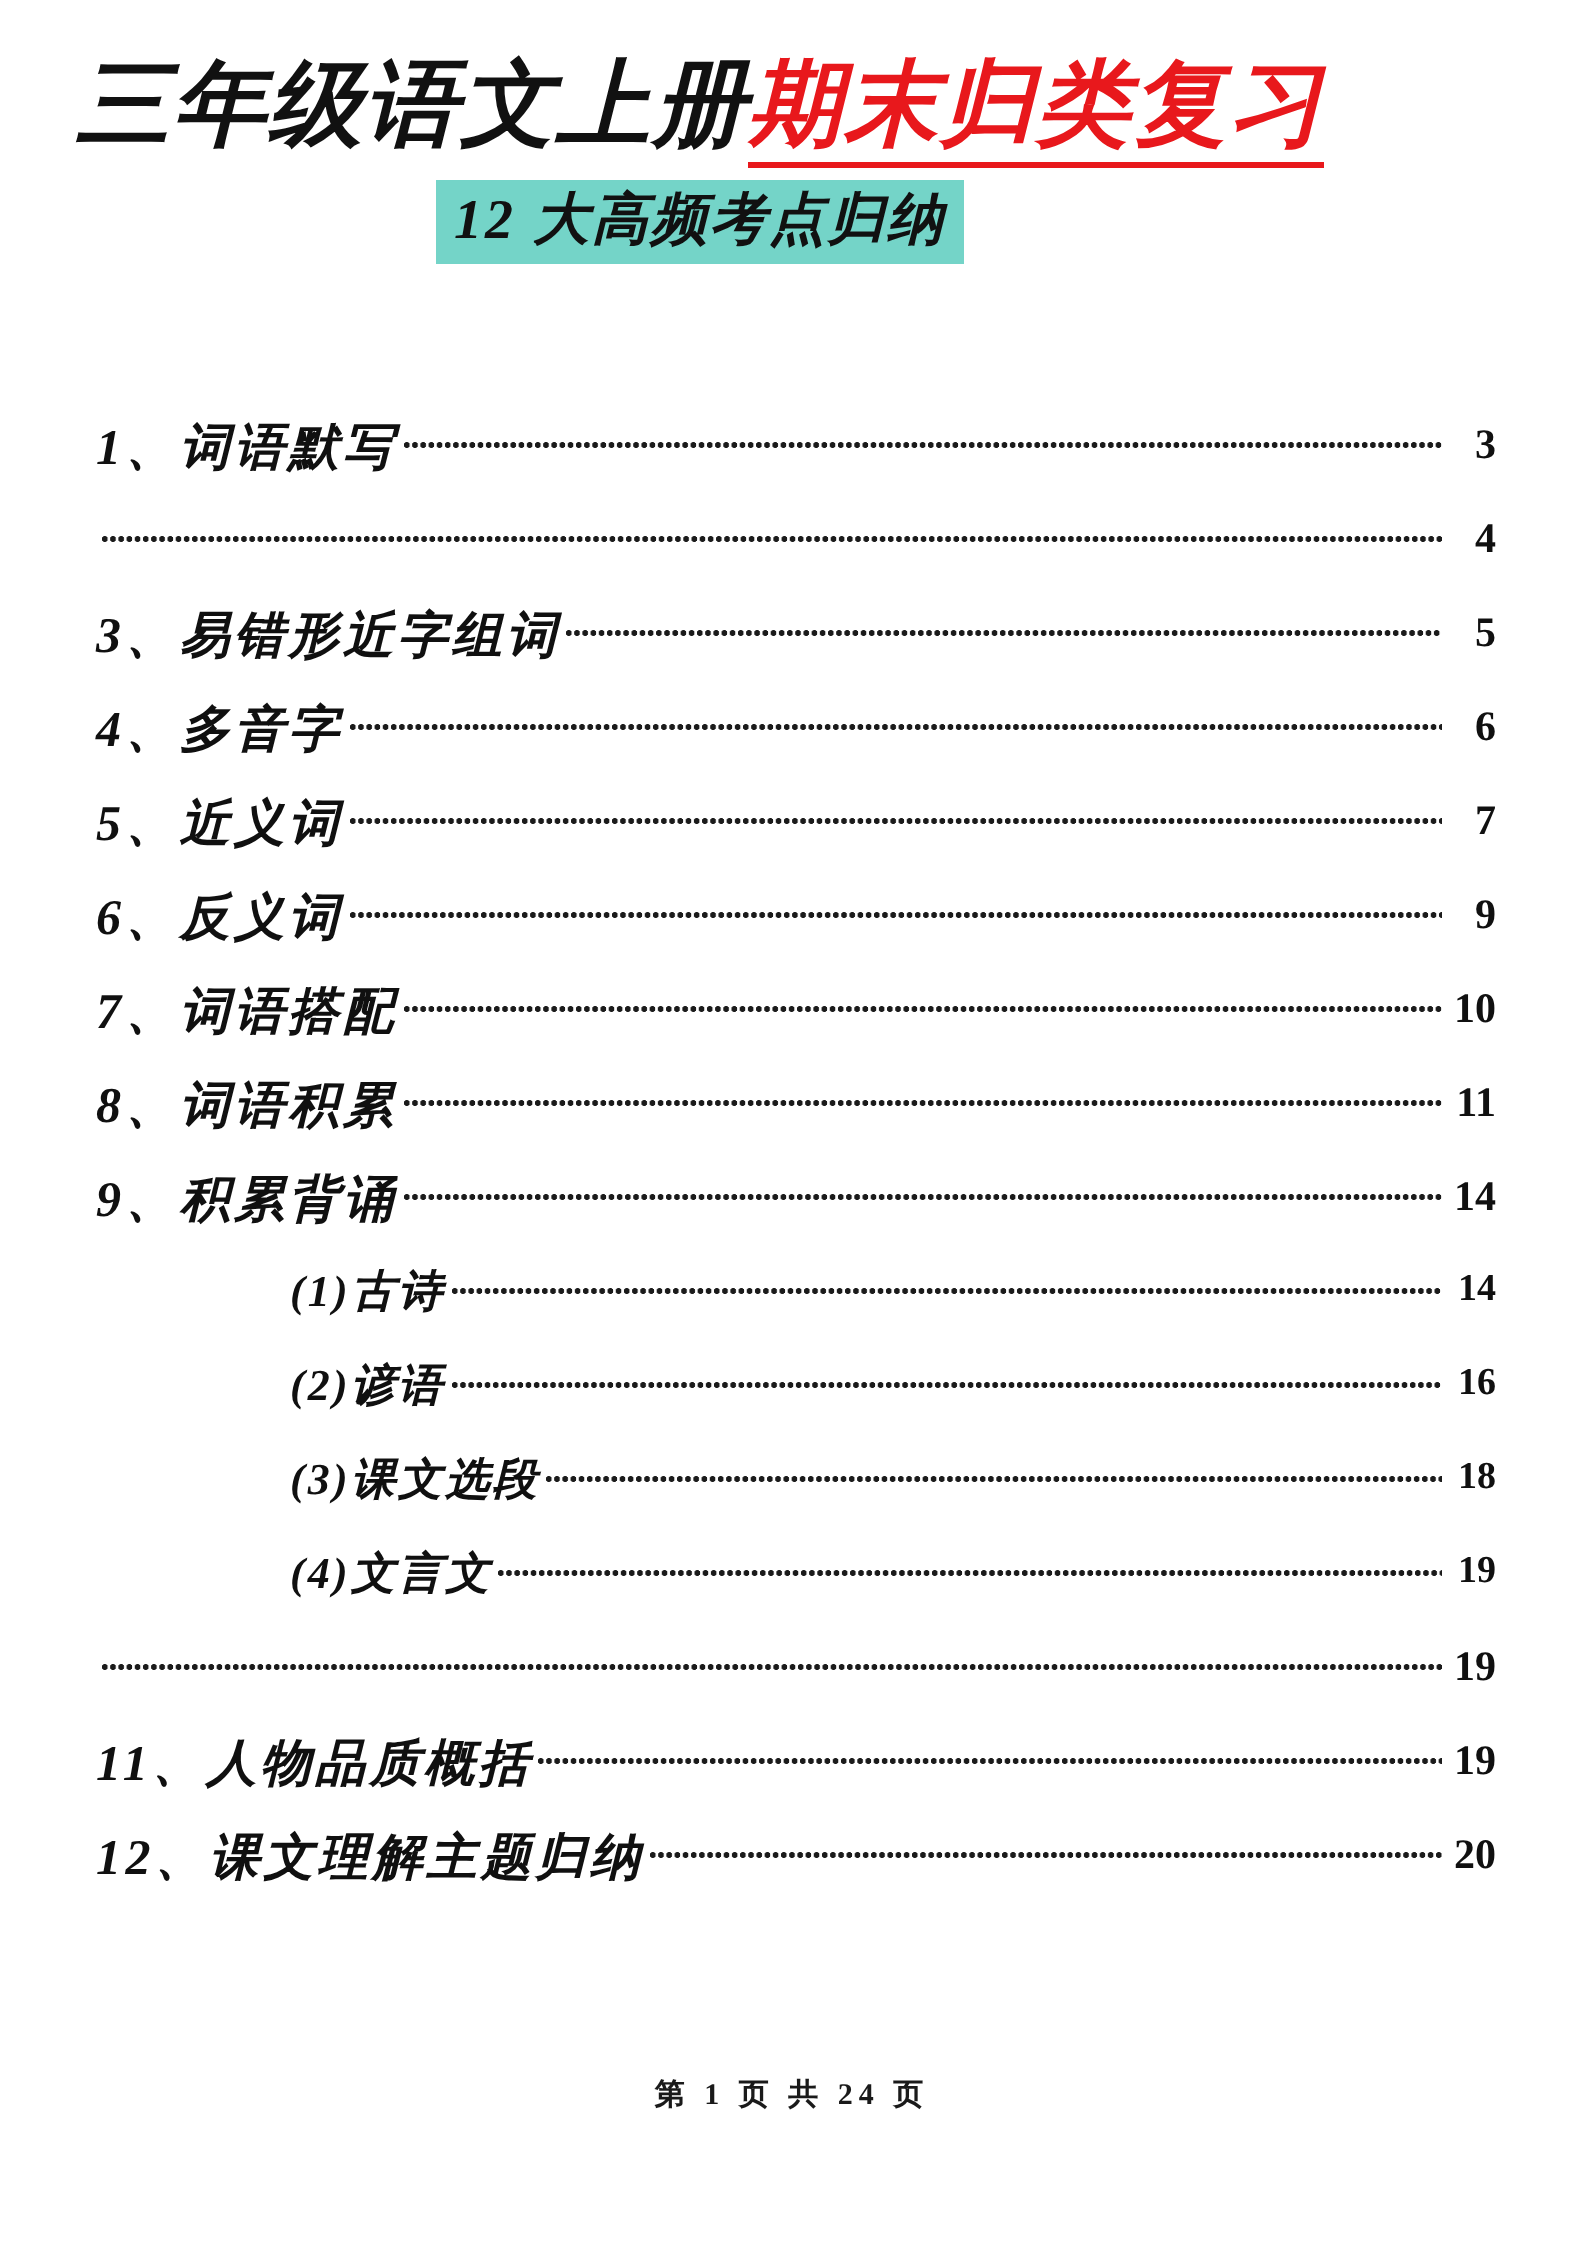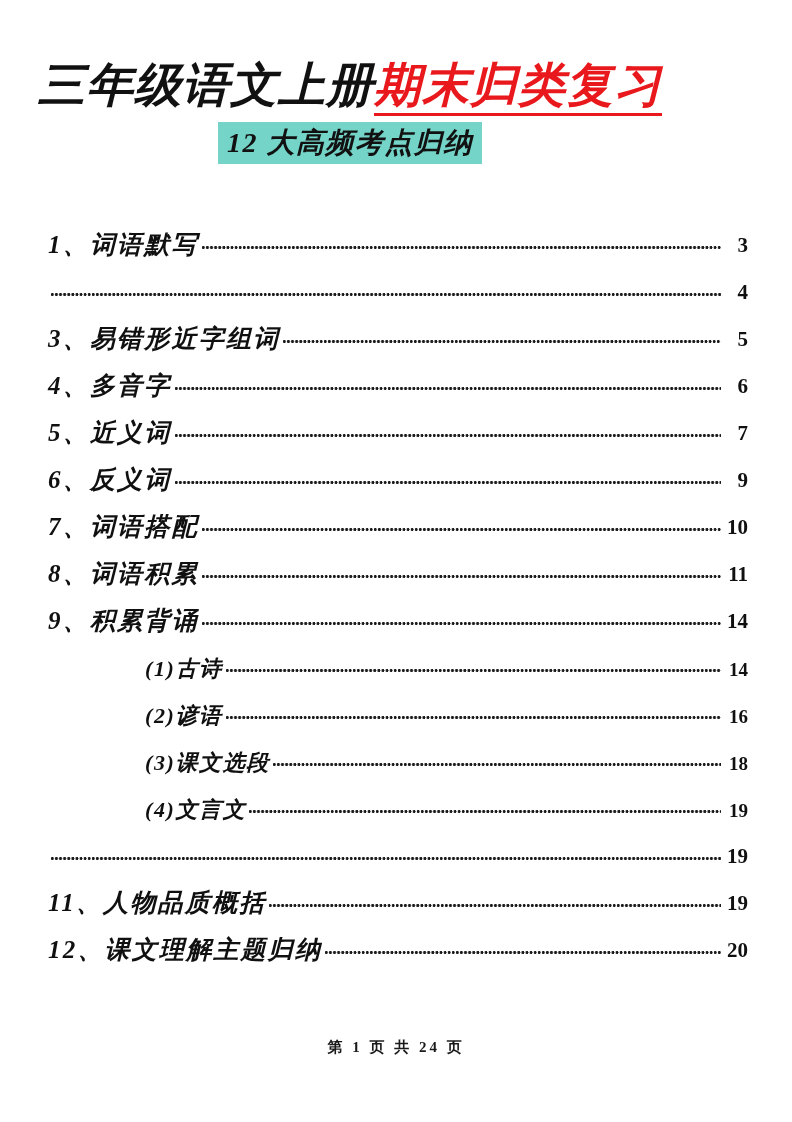--- a/index.html
+++ b/index.html
@@ -21,21 +21,21 @@
     width: 792px;
     height: 1122px;
     background: #ffffff;
     overflow: hidden;
   }
 
   
   .title-block {
     position: absolute;
     left: 0;
-    top: 60px;
+    top: 28px;
     width: 700px;
     text-align: center;
   }
 
   .main-title {
     display: block;
     white-space: nowrap;
     line-height: 1.08;
     font-size: 47px;
     font-weight: 700;
@@ -78,21 +78,20 @@
   
   .toc {
     position: absolute;
     left: 48px;
     top: 212px;
     width: 700px;
   }
 
   .toc-row {
     display: flex;
-    align-items: flex-end;
     height: 47px;
     white-space: nowrap;
   }
 
   .toc-label {
     color: #101010;
     font-size: 25px;
     font-weight: 700;
     font-style: italic;
     letter-spacing: 2.2px;

